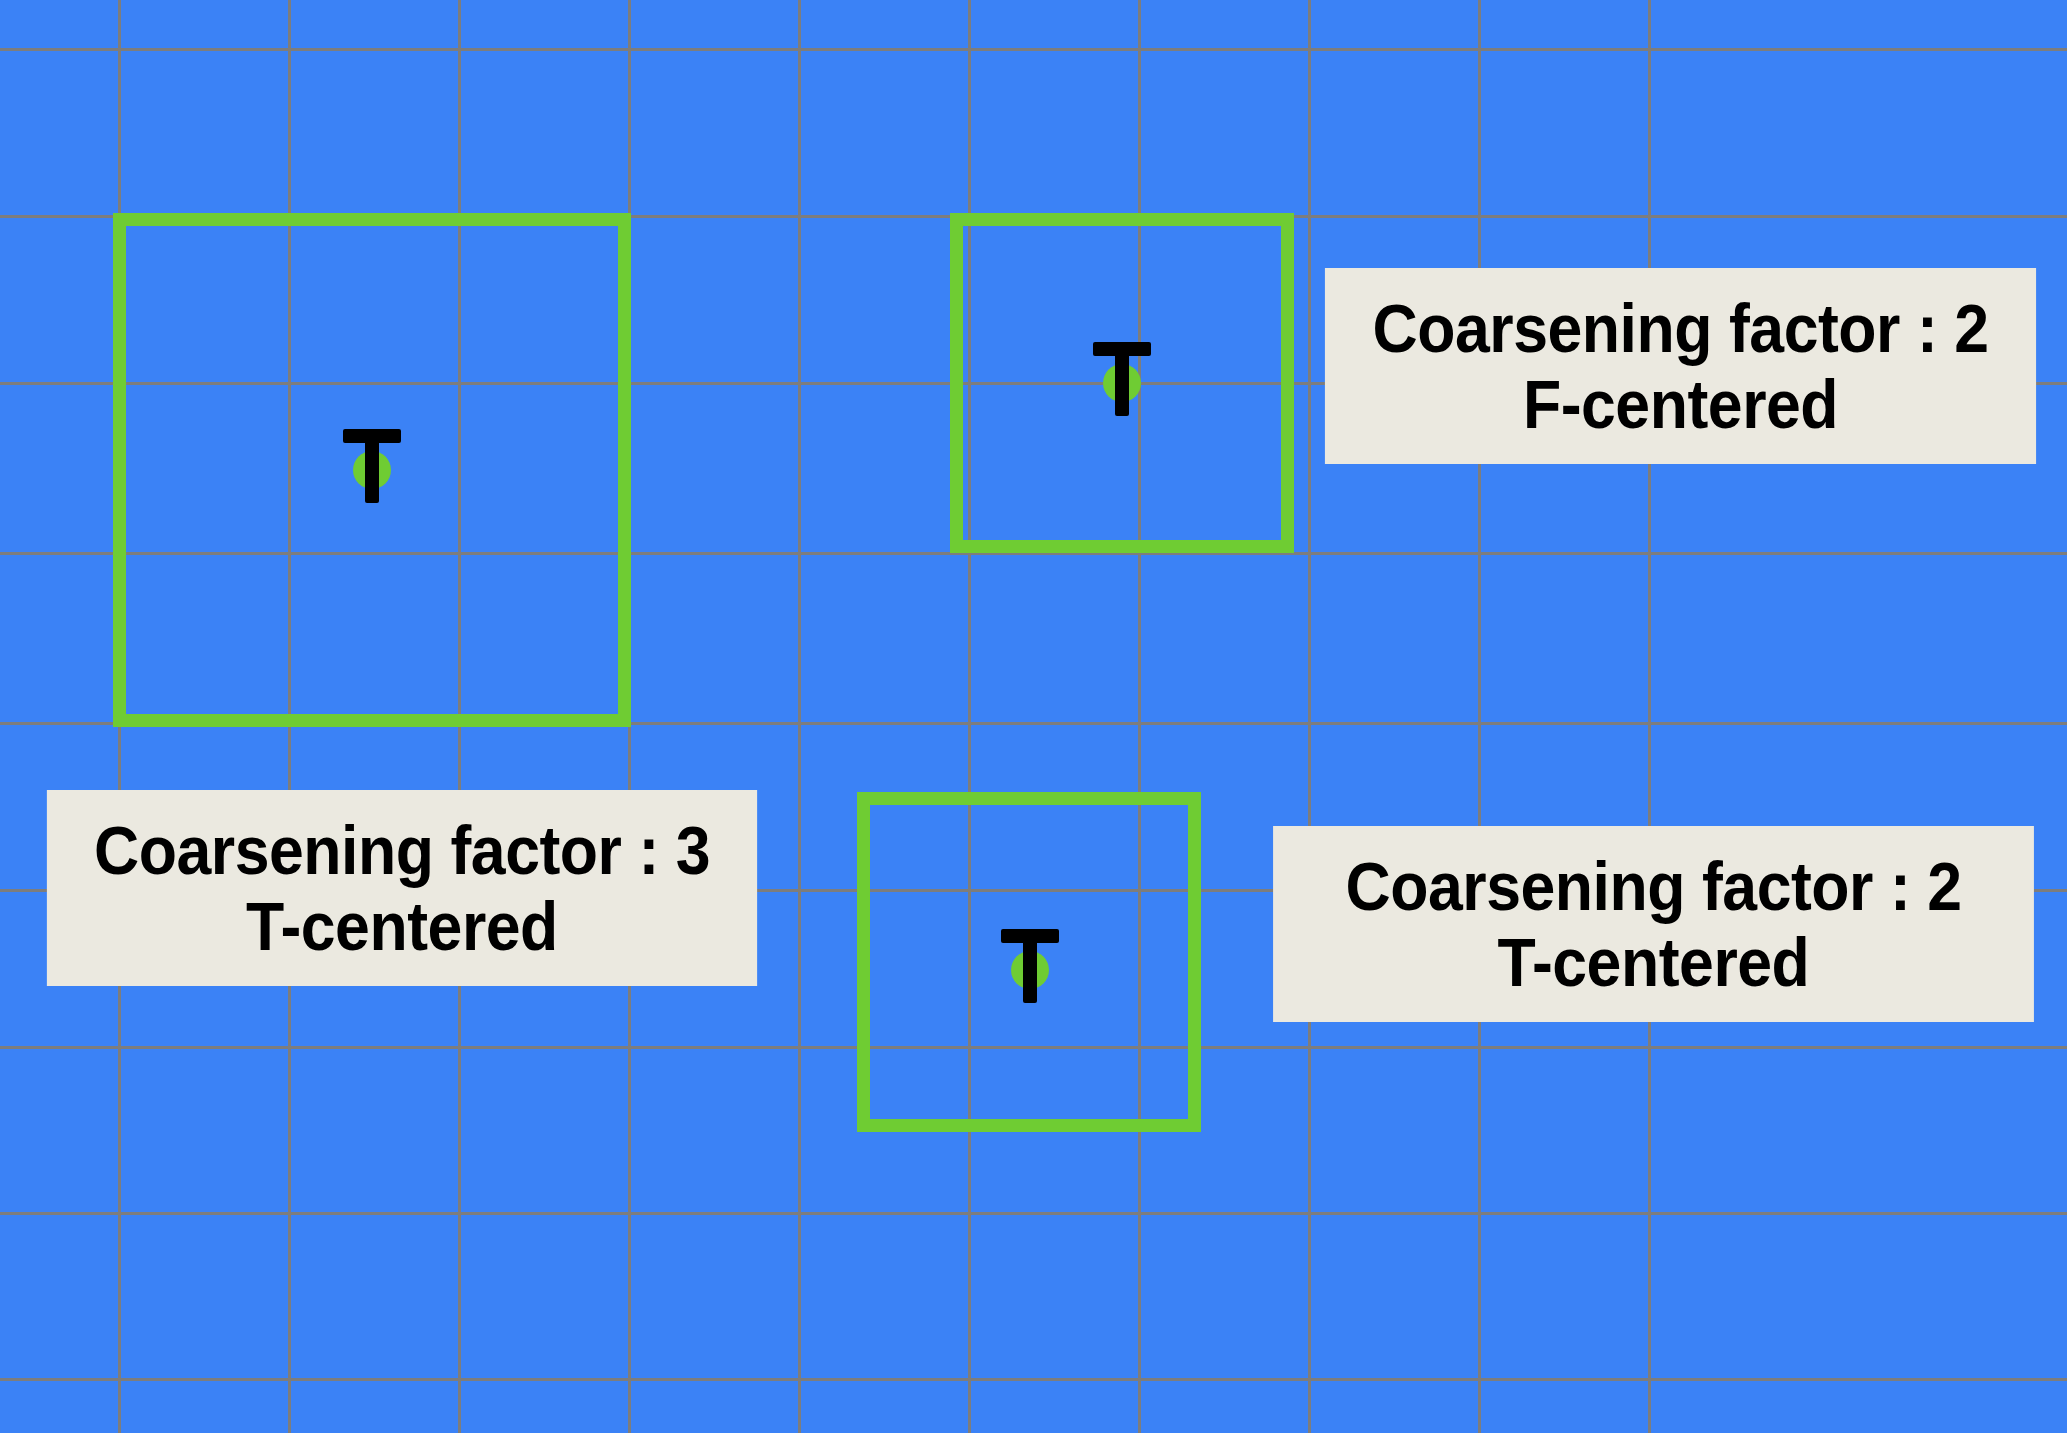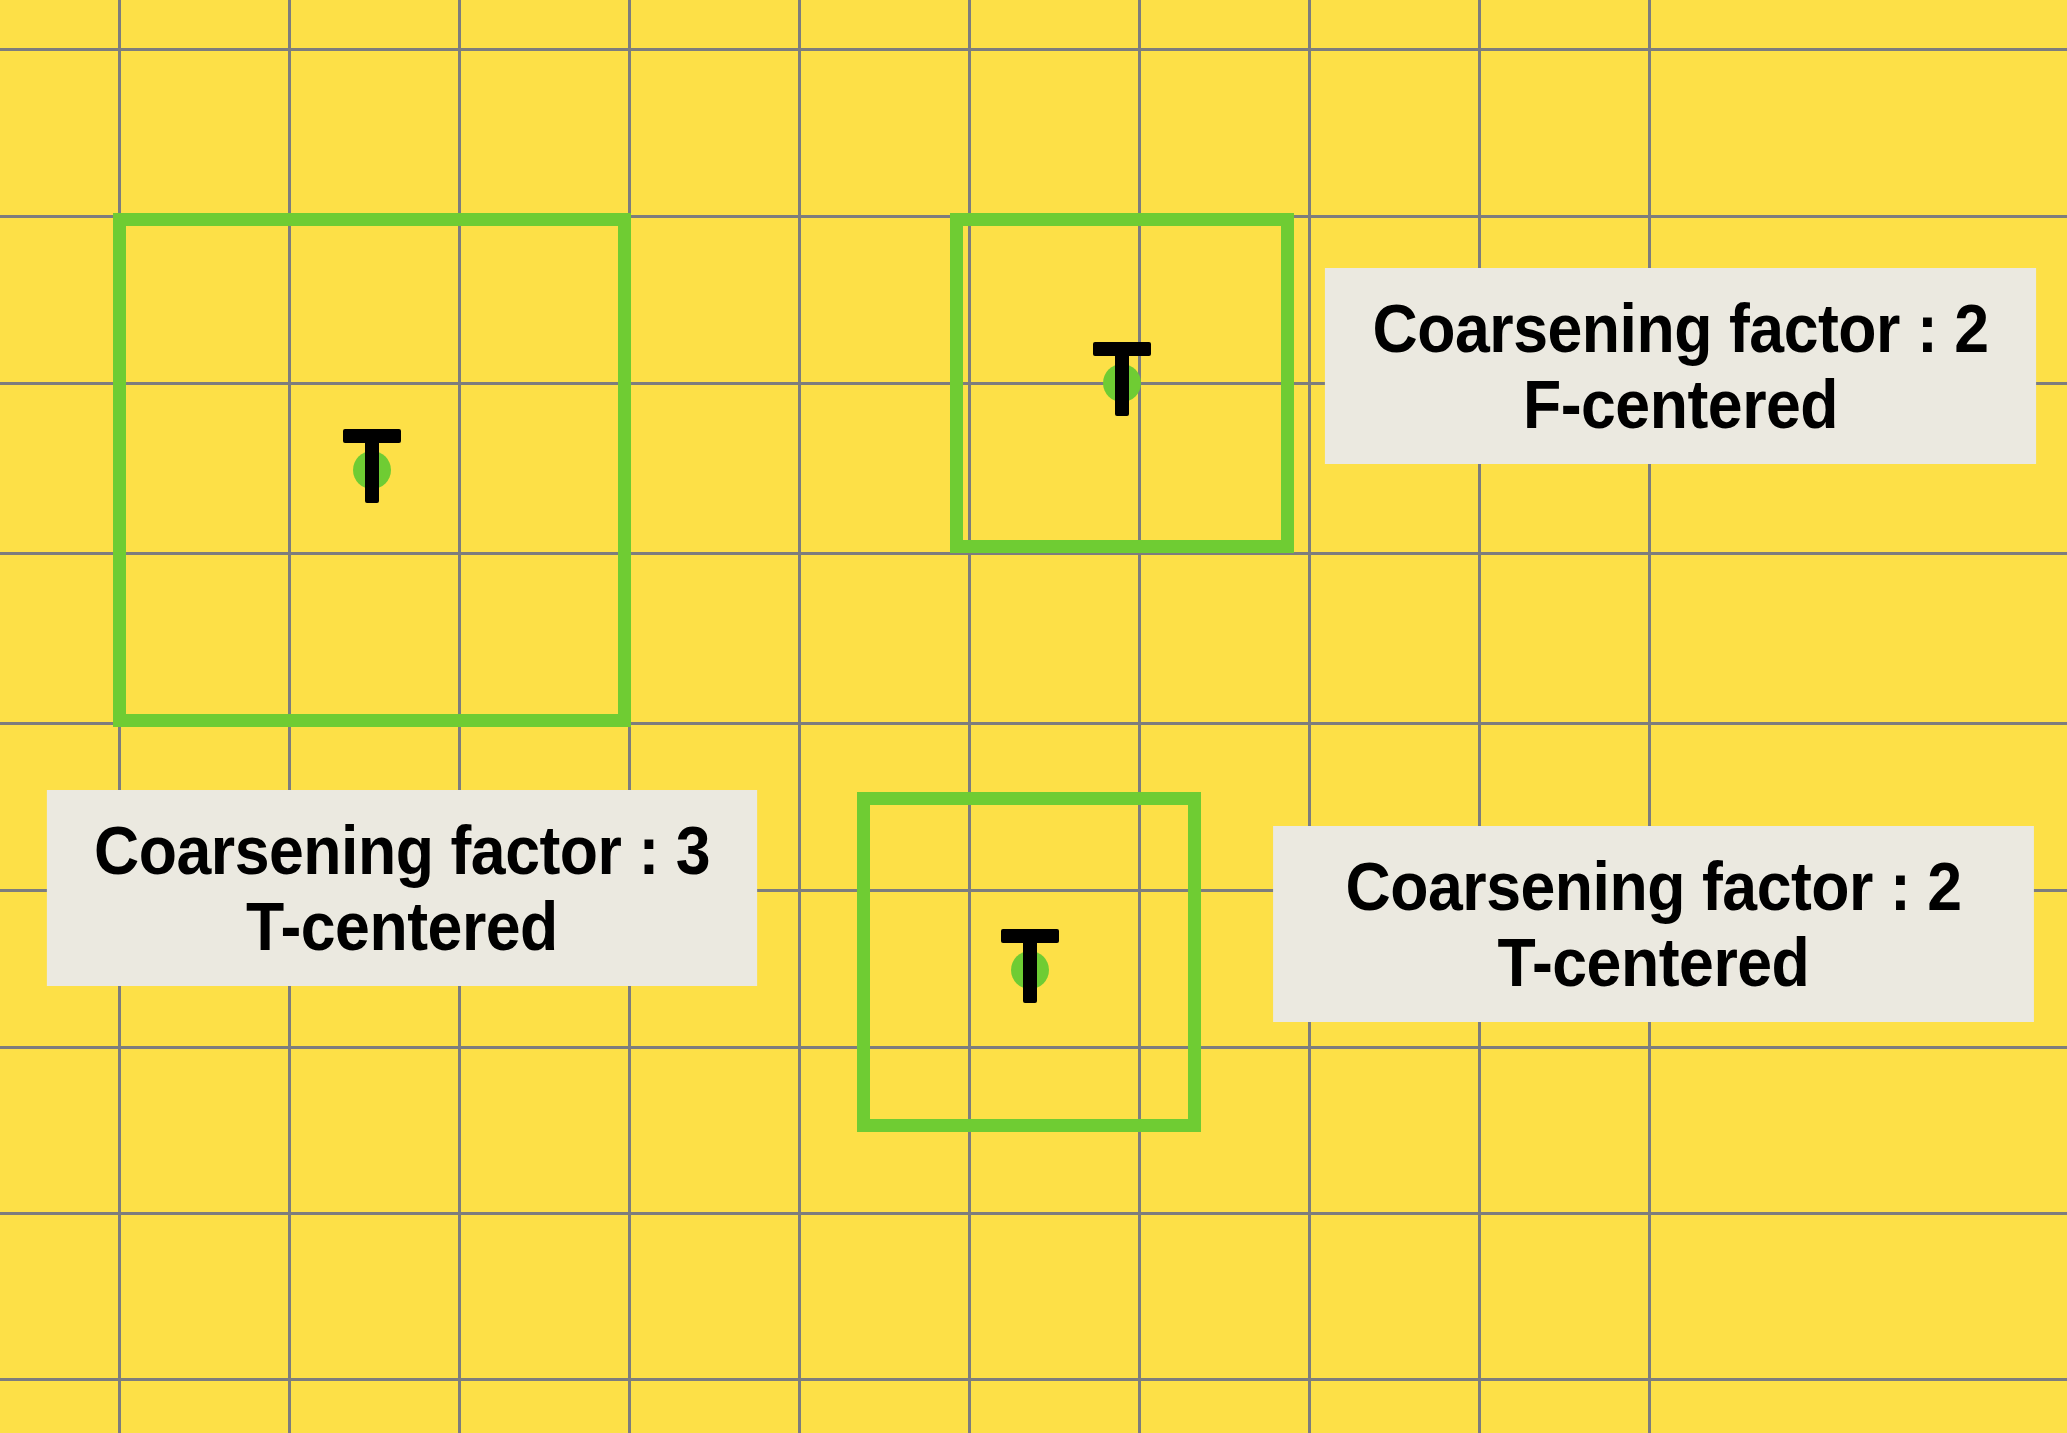--- a/index.html
+++ b/index.html
@@ -4,21 +4,21 @@
 <style>
   html, body {
     margin: 0;
     padding: 0;
     background: #ffffff;
   }
   #stage {
     position: relative;
     width: 2067px;
     height: 1433px;
-    background: #fde047;
+    background: #3b82f6;
     overflow: hidden;
     font-family: "Liberation Sans", sans-serif;
   }
 
   
   #grid-layer {
     position: absolute;
     left: 0; top: 0;
     width: 2067px;
     height: 1433px;

